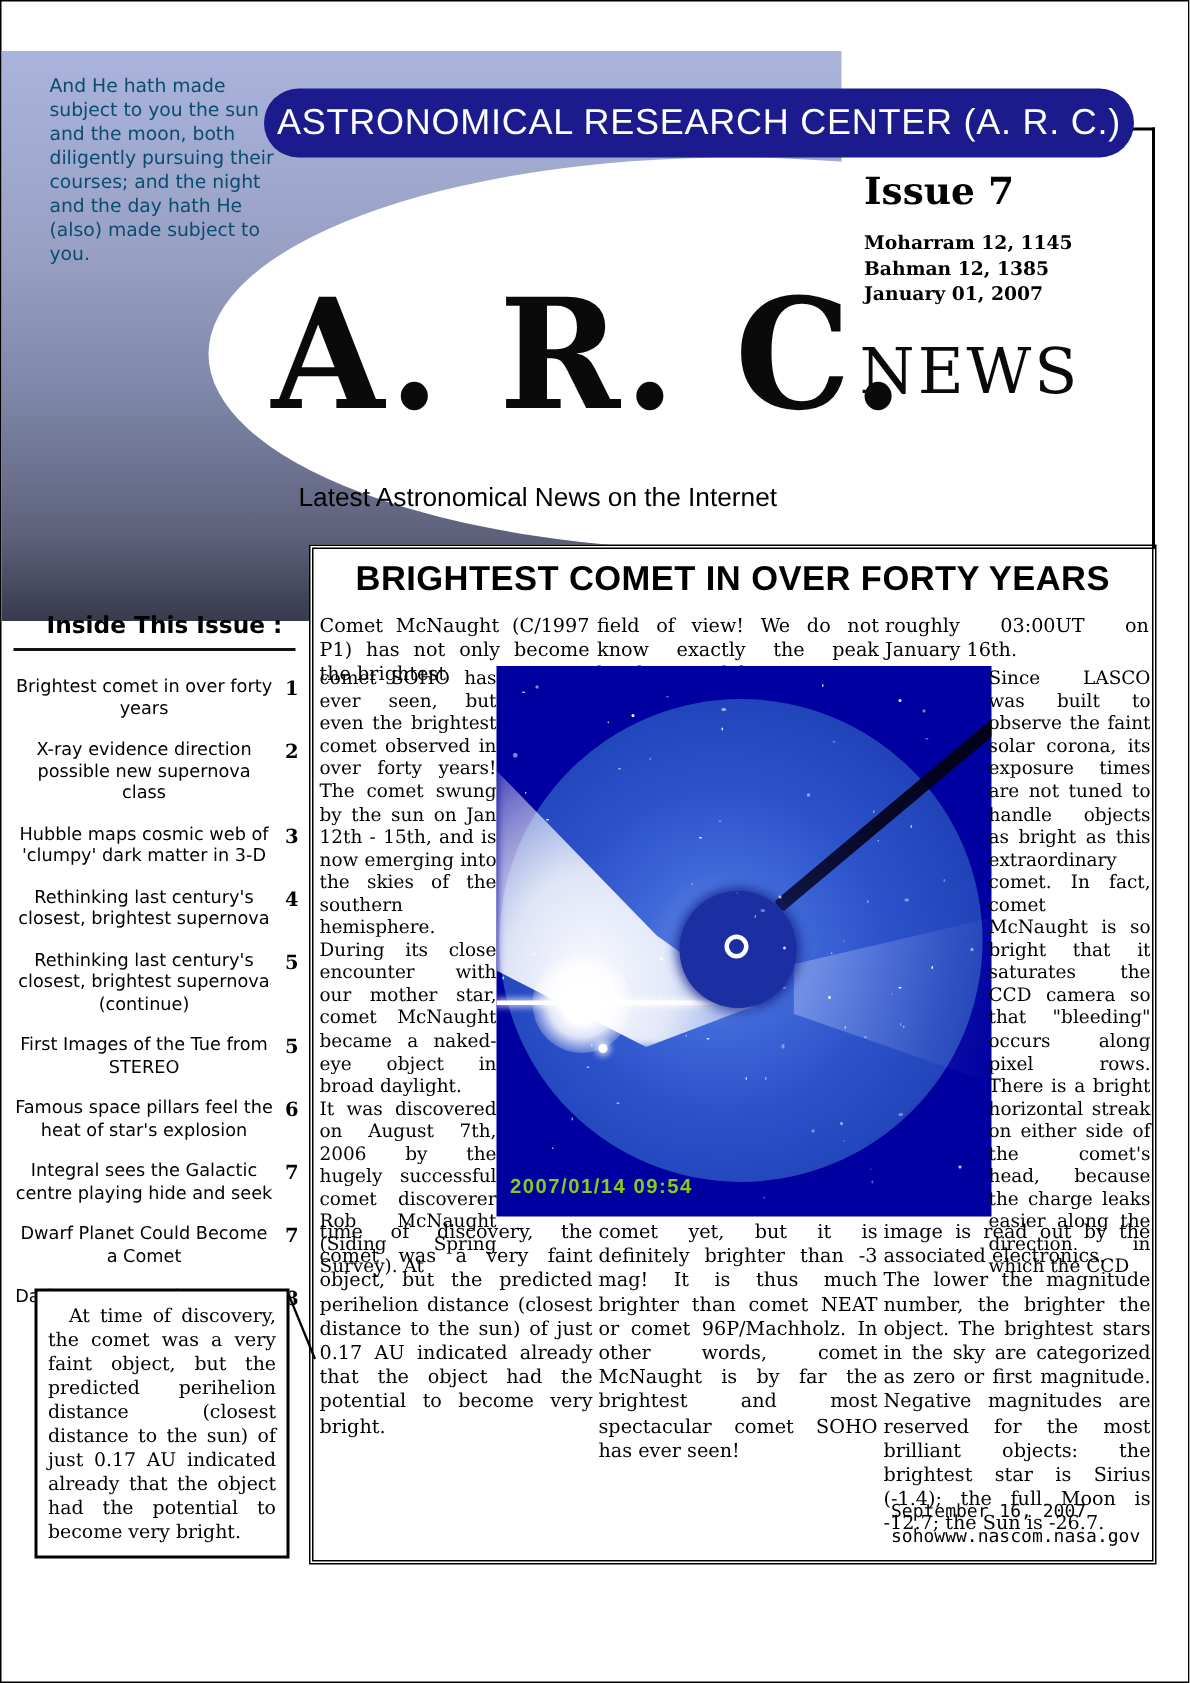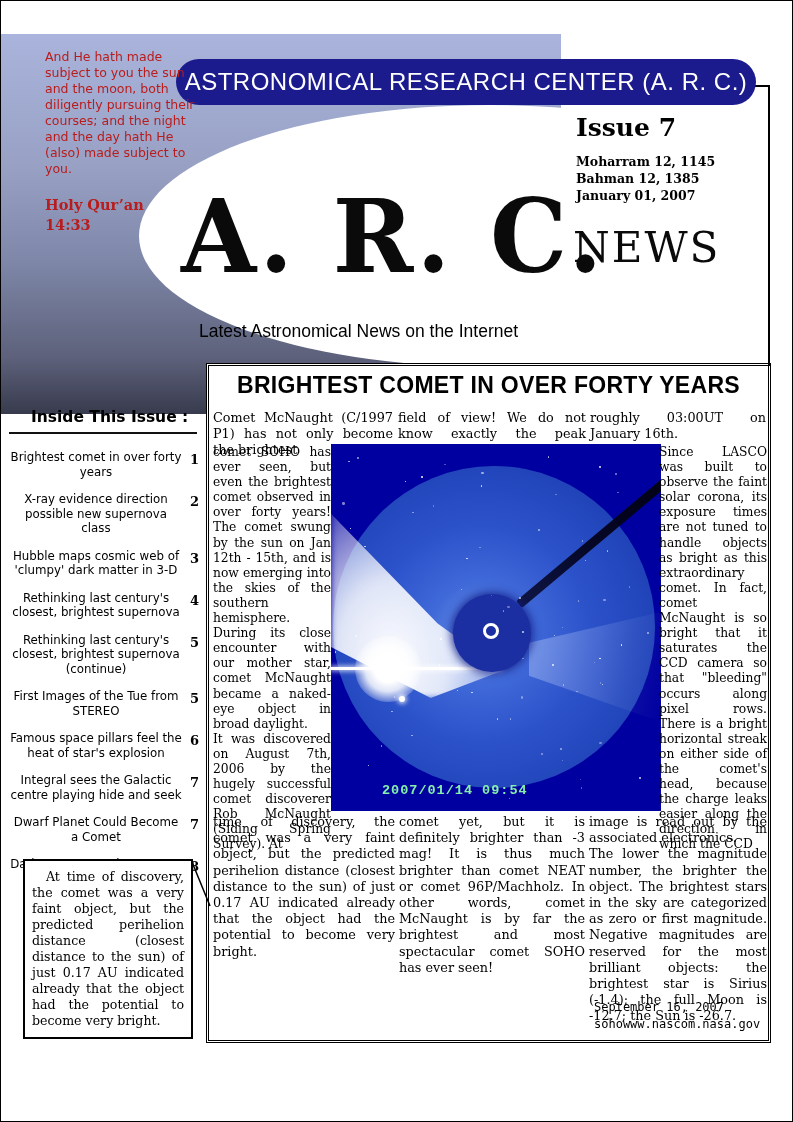--- a/index.html
+++ b/index.html
@@ -11,22 +11,22 @@
   .grad-strip{position:absolute;left:0;top:33px;width:560px;height:380px;
      background:linear-gradient(180deg,#aab4dc 0%,#98a1c4 35%,#7e87a8 60%,#5d617b 85%,#383b4d 100%);}
   .white-ellipse{position:absolute;left:138px;top:104px;width:700px;height:262px;
      border-radius:50%;background:#fff;}
   .banner-pill{position:absolute;left:175px;top:58px;width:580px;height:46px;
      background:#1b1b8e;border-radius:24px;display:flex;align-items:center;justify-content:center;
      color:#fff;font-family:"Liberation Sans",sans-serif;font-size:24px;letter-spacing:0.5px;z-index:5;}
   .conn-h{position:absolute;left:753px;top:84px;width:16px;height:2px;background:#000;z-index:4;}
   .conn-v{position:absolute;left:767px;top:84px;width:2px;height:281px;background:#000;z-index:4;}
 
-  .quote-block{position:absolute;left:44px;top:48px;width:162px;z-index:6;
-     font-size:12.5px;line-height:16px;color:#b91c1c;}
+  .quote-block{position:absolute;left:32px;top:48px;width:162px;z-index:6;
+     font-size:12.5px;line-height:16px;color:#0c4a6e;}
   .quote-src{margin-top:18px;font-family:"DejaVu Serif",serif;font-weight:bold;font-size:14.5px;line-height:20px;}
 
   .issue-label{position:absolute;left:575px;top:112px;font-family:"DejaVu Serif",serif;
      font-weight:bold;font-size:25px;color:#000;z-index:6;}
   .issue-dates{position:absolute;left:575px;top:152px;font-family:"DejaVu Serif",serif;
      font-weight:bold;font-size:12.5px;line-height:17px;color:#000;z-index:6;}
 
   .masthead-arc{position:absolute;left:180px;top:178px;z-index:6;
      font-family:"DejaVu Serif",serif;font-weight:900;font-size:97px;letter-spacing:3px;color:#0a0a0a;
      transform:scaleY(1.05);}
@@ -85,42 +85,38 @@
      clip-path:polygon(0 28%,100% 0,100% 100%,0 58%);}
   .pylon-streak{position:absolute;left:188px;top:156px;width:205px;height:9px;
      background:linear-gradient(90deg,rgba(8,8,45,0.85),rgba(4,4,30,0.95) 45%,rgba(2,2,20,1));
      transform:rotate(-40deg);transform-origin:left center;border-radius:2px;}
   .occulter{position:absolute;left:122px;top:150px;width:78px;height:78px;border-radius:50%;
      background:#1b2ea2;box-shadow:0 0 8px 2px rgba(15,25,130,0.8);}
   .sun-ring{position:absolute;left:152px;top:179px;width:16px;height:16px;border:3px solid #fff;
      border-radius:50%;}
   .star-field{position:absolute;left:0;top:0;width:100%;height:100%;}
   .star{position:absolute;background:#fff;border-radius:50%;}
-  .img-timestamp{position:absolute;left:9px;bottom:13px;color:#86efac;
-     font-family:Liberation Mono, monospace;font-weight:bold;font-size:13.5px;letter-spacing:1px;margin-left:42px;}
+  .img-timestamp{position:absolute;left:9px;bottom:13px;color:#84cc16;
+     font-family:Liberation Sans, sans-serif;font-weight:bold;font-size:13.5px;letter-spacing:1px;}
 </style>
 </head>
 <body>
 
 <div id="page">
 
   <div class="grad-strip"></div>
   <div class="white-ellipse"></div>
   <div class="conn-h"></div>
   <div class="conn-v"></div>
   <div class="banner-pill">
     <span>ASTRONOMICAL RESEARCH CENTER (A. R. C.)</span>
   </div>
 
   <div class="quote-block">
     <div>And He hath made subject to you the sun and the moon, both diligently pursuing their courses; and the night and the day hath He (also) made subject to you.</div>
-    <div class="quote-src">
-      <div>Holy Qur’an</div>
-      <div>14:33</div>
-    </div>
   </div>
 
   <div class="issue-label">Issue 7</div>
   <div class="issue-dates">
     <div>Moharram 12, 1145</div>
     <div>Bahman 12, 1385</div>
     <div>January 01, 2007</div>
   </div>
 
   <div class="masthead-arc">A. R. C.</div>

